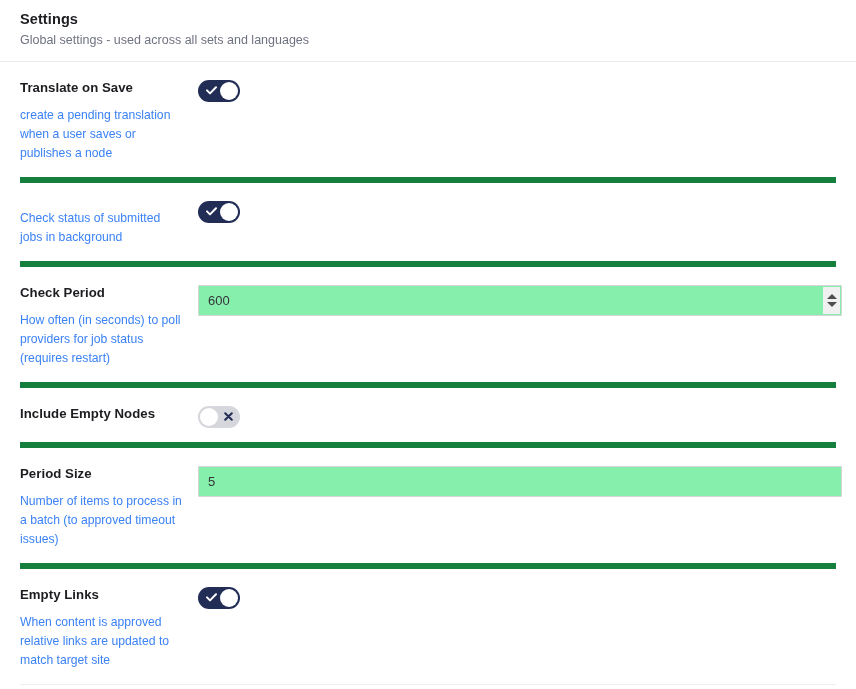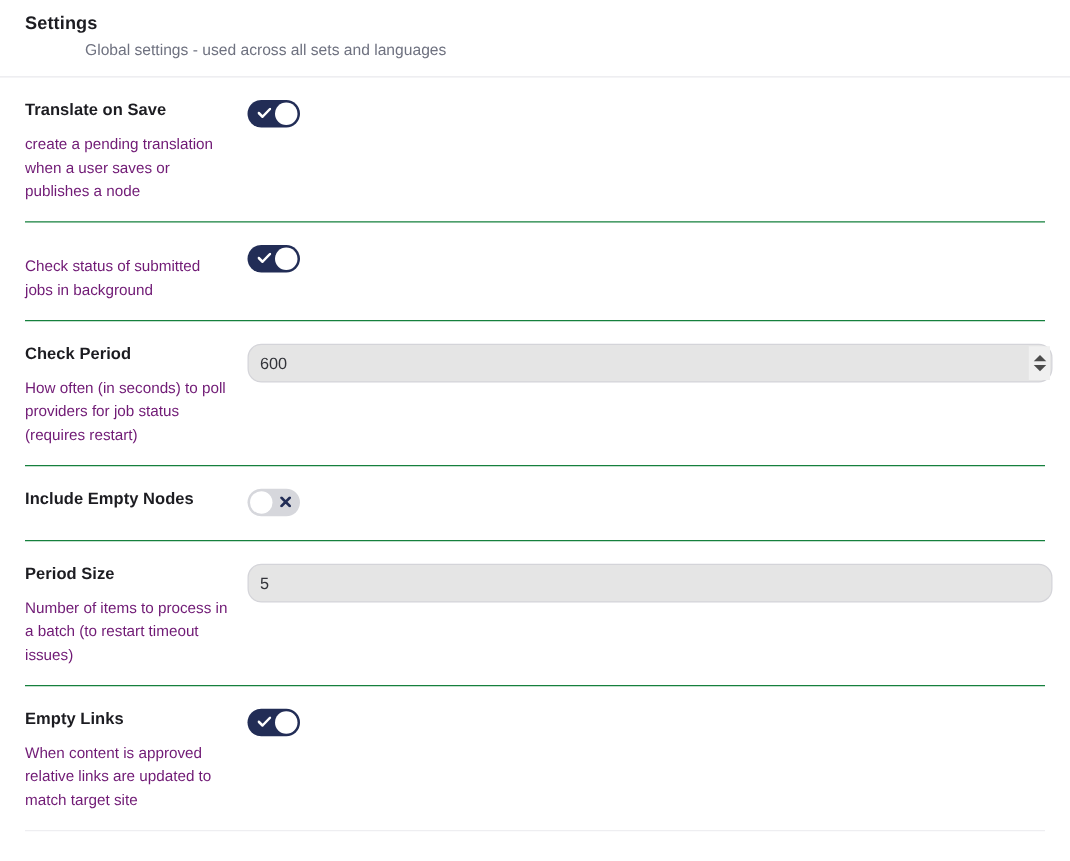--- a/index.html
+++ b/index.html
@@ -34,32 +34,31 @@
     font-weight: bold;
     color: #1c1c21;
     line-height: 20px;
     letter-spacing: 0.1px;
   }
   .header-subtitle {
     font-size: 12.5px;
     color: #6f7280;
     line-height: 18px;
     margin-top: 2px;
-    margin-left: 48px;
   }
 
   
   .settings-list {
     padding: 0 20px 0 20px;
     box-sizing: border-box;
   }
   .setting-row {
     display: flex;
     align-items: flex-start;
-    border-bottom: 1px solid #15803d;
+    border-bottom: 6px solid #15803d;
     padding: 17px 0 14px 0;
     box-sizing: border-box;
     min-height: 60px;
   }
   .setting-row:last-child {
     border-bottom: 1px solid #eeeef1;
   }
 
   .setting-label-col {
     width: 178px;
@@ -69,21 +68,21 @@
   }
   .setting-label {
     font-size: 13.2px;
     font-weight: bold;
     color: #1c1c21;
     line-height: 18px;
     letter-spacing: 0.05px;
   }
   .setting-desc {
     font-size: 12.2px;
-    color: #701a75;
+    color: #3b82f6;
     line-height: 19px;
     margin-top: 9px;
     max-width: 165px;
   }
 
   .setting-control-col {
     flex: 1 1 auto;
     min-width: 0;
     padding-top: 1px;
   }
@@ -135,22 +134,22 @@
     color: #222d56;
   }
   .toggle .glyph svg { display: block; margin: 6px auto 0 auto; }
 
   
   .text-input {
     width: 644px;
     height: 31px;
     box-sizing: border-box;
     border: 1px solid #d4d4d9;
-    background: #e5e5e5;
-    border-radius: 11px;
+    background: #86efac;
+    border-radius: 1px;
     font-family: "Liberation Sans", sans-serif;
     font-size: 13px;
     color: #33343a;
     padding: 0 9px;
     outline: none;
     display: block;
   }
   .number-wrap {
     position: relative;
     width: 644px;
@@ -258,21 +257,21 @@
                 <path d="M1.2 1.2 L7.8 7.8 M7.8 1.2 L1.2 7.8" stroke="#222d56" stroke-width="2" fill="none" stroke-linecap="round"></path>
               </svg>
           </span>
         </div>
       </div>
     </div>
 
     <div class="setting-row">
       <div class="setting-label-col">
         <div class="setting-label">Period Size</div>
-        <div class="setting-desc">Number of items to process in a batch (to restart timeout issues)</div>
+        <div class="setting-desc">Number of items to process in a batch (to approved timeout issues)</div>
       </div>
       <div class="setting-control-col">
         <input class="text-input" type="text" value="5" style="">
       </div>
     </div>
 
     <div class="setting-row">
       <div class="setting-label-col">
         <div class="setting-label">Empty Links</div>
         <div class="setting-desc">When content is approved relative links are updated to match target site</div>

